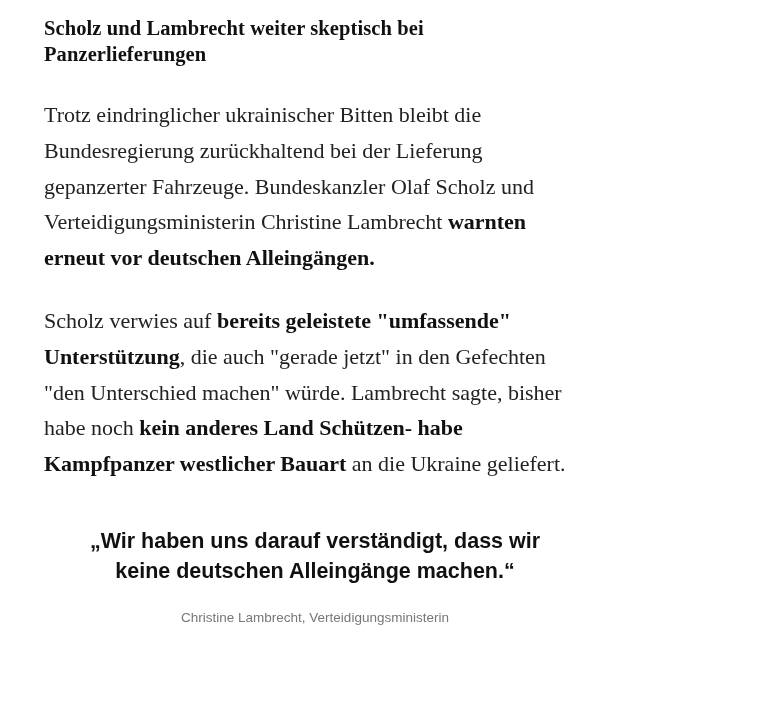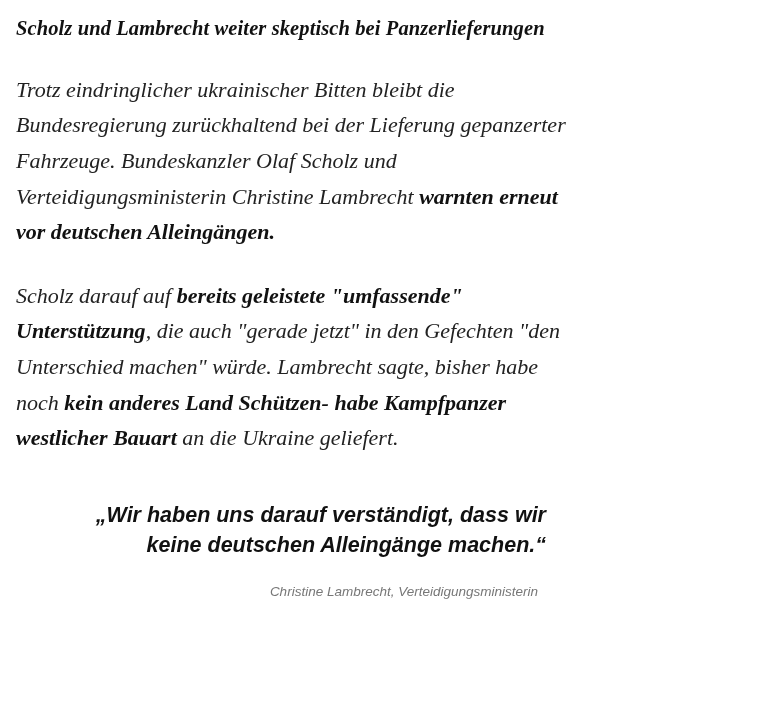--- a/index.html
+++ b/index.html
@@ -8,24 +8,23 @@
   }
   body {
     width: 774px;
     height: 706px;
     background: #ffffff;
     font-family: "Liberation Serif", serif;
     color: #1a1a1a;
     overflow: hidden;
   }
   .article {
-    padding: 16px 28px 0 16px;
+    padding: 16px 28px 0 44px;
     box-sizing: border-box;
     width: 614px;
-    font-style: italic;
   }
   .headline {
     font-family: "Liberation Serif", serif;
     font-weight: bold;
     font-size: 20.5px;
     line-height: 1.25;
     color: #111111;
     margin: 0 0 30px 0;
     letter-spacing: 0.1px;
   }
@@ -36,21 +35,21 @@
     color: #222222;
     margin: 0 0 28px 0;
     max-width: 706px;
   }
   .para b {
     font-weight: bold;
     color: #111111;
   }
   .quote-block {
     margin: 44px 0 0 0;
-    text-align: right;
+    text-align: center;
     padding: 0 40px;
     box-sizing: border-box;
   }
   .quote-text {
     font-family: "Liberation Sans", sans-serif;
     font-weight: bold;
     font-size: 21.5px;
     line-height: 1.42;
     color: #111111;
     margin: 0 0 22px 0;
@@ -64,20 +63,20 @@
   }
 </style>
 </head>
 <body>
 
 <div class="article">
 
   <h1 class="headline">Scholz und Lambrecht weiter skeptisch bei Panzerlieferungen</h1>
 
   <p class="para"><span>Trotz eindringlicher ukrainischer Bitten bleibt die Bundesregierung zurückhaltend bei der Lieferung gepanzerter Fahrzeuge. Bundeskanzler Olaf Scholz und Verteidigungsministerin Christine Lambrecht </span><b>warnten erneut vor deutschen Alleingängen.</b></p>
-  <p class="para"><span>Scholz darauf auf </span><b>bereits geleistete "umfassende" Unterstützung</b><span>, die auch "gerade jetzt" in den Gefechten "den Unterschied machen" würde. Lambrecht sagte, bisher habe noch </span><b>kein anderes Land Schützen- habe Kampfpanzer westlicher Bauart</b><span> an die Ukraine geliefert.</span></p>
+  <p class="para"><span>Scholz verwies auf </span><b>bereits geleistete "umfassende" Unterstützung</b><span>, die auch "gerade jetzt" in den Gefechten "den Unterschied machen" würde. Lambrecht sagte, bisher habe noch </span><b>kein anderes Land Schützen- habe Kampfpanzer westlicher Bauart</b><span> an die Ukraine geliefert.</span></p>
 
   <div class="quote-block">
     <div class="quote-text">„Wir haben uns darauf verständigt, dass wir keine deutschen Alleingänge machen.“</div>
     <div class="quote-attrib">Christine Lambrecht, Verteidigungsministerin</div>
   </div>
 
 </div>
 
 </body></html>

